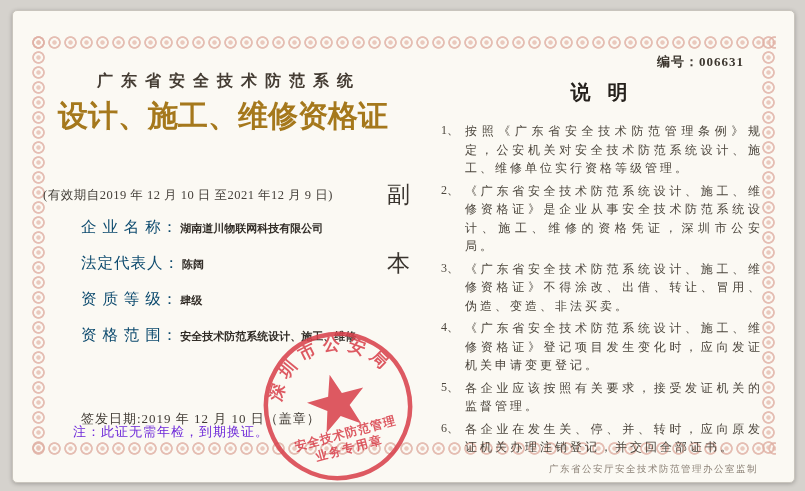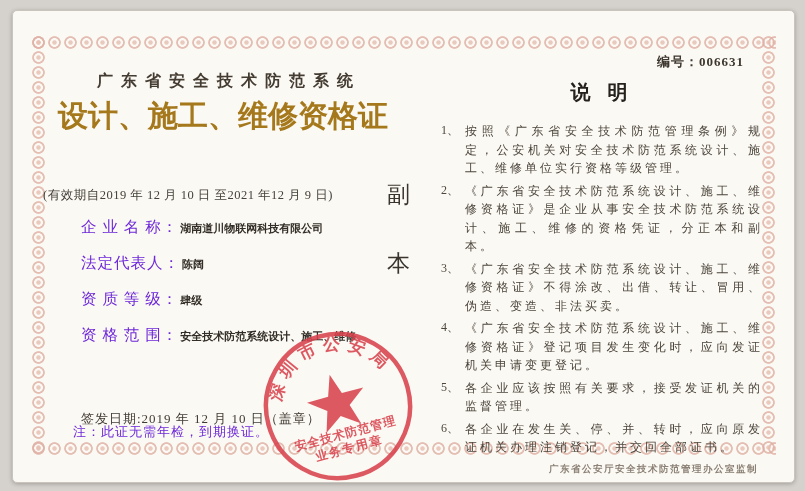--- a/index.html
+++ b/index.html
@@ -25,36 +25,36 @@
               font-weight:bold;color:#a5781c;font-family:"Liberation Sans","DejaVu Sans",sans-serif;
               letter-spacing:0px;white-space:nowrap;}
   .validity{position:absolute;top:140px;left:30px;font-size:12.5px;color:#45403a;letter-spacing:.5px;margin-top:36px;}
 
   .copy-type{position:absolute;left:374px;top:172px;display:flex;flex-direction:column;gap:46px;
              font-size:23px;color:#39342e;}
   .copy-type span{line-height:1;}
 
   .fields{position:absolute;left:68px;top:206px;width:330px;}
   .field-row{height:22px;margin-bottom:14px;white-space:nowrap;}
-  .field-label{font-size:15.5px;color:#6d28d9;letter-spacing:1px;}
+  .field-label{font-size:15.5px;color:#0c4a6e;letter-spacing:1px;}
   .field-value{font-size:11px;font-weight:bold;color:#322d27;margin-left:2px;}
 
   .issue-date{position:absolute;left:68px;top:399px;font-size:13px;color:#413b34;letter-spacing:1px;}
   .note{position:absolute;left:60px;top:412px;font-size:13px;color:#6d28d9;letter-spacing:1px;text-align:center;}
 
   .seal{position:absolute;left:244px;top:314px;width:162px;height:162px;opacity:.88;pointer-events:none;}
 
   .instructions{position:absolute;left:428px;top:68px;width:322px;}
   .instructions-title{text-align:center;font-size:20px;font-weight:bold;color:#25211c;letter-spacing:6px;margin-bottom:16px;}
   .instr-list{margin:0;padding:0;list-style:none;}
   .instr-item{display:flex;margin-bottom:4px;}
   .instr-num{flex:0 0 24px;font-size:12px;color:#4c463d;letter-spacing:0;}
   .instr-text{flex:1;font-size:12px;color:#4c463d;letter-spacing:3px;line-height:18.5px;text-align:justify;}
 
-  .footer{position:absolute;right:36px;top:452px;font-size:9.5px;color:#8b8176;letter-spacing:1.5px;white-space:nowrap;font-weight:bold;}
+  .footer{position:absolute;right:36px;top:452px;font-size:9.5px;color:#8b8176;letter-spacing:1.5px;white-space:nowrap;}
 </style>
 </head>
 <body>
 
 <div class="stage">
   <div class="paper">
 
     <div class="chain chain-top"></div>
     <div class="chain chain-bottom"></div>
     <div class="chain chain-left"></div>
@@ -113,21 +113,21 @@
       <div class="instructions-title">说 明</div>
       <ol class="instr-list">
 
           <li class="instr-item">
             <span class="instr-num">1、</span>
             <span class="instr-text">按照《广东省安全技术防范管理条例》规定，公安机关对安全技术防范系统设计、施工、维修单位实行资格等级管理。</span>
           </li>
 
           <li class="instr-item">
             <span class="instr-num">2、</span>
-            <span class="instr-text">《广东省安全技术防范系统设计、施工、维修资格证》是企业从事安全技术防范系统设计、施工、维修的资格凭证，分正本和副本。</span>
+            <span class="instr-text">《广东省安全技术防范系统设计、施工、维修资格证》是企业从事安全技术防范系统设计、施工、维修的资格凭证，深圳市公安局。</span>
           </li>
 
           <li class="instr-item">
             <span class="instr-num">3、</span>
             <span class="instr-text">《广东省安全技术防范系统设计、施工、维修资格证》不得涂改、出借、转让、冒用、伪造、变造、非法买卖。</span>
           </li>
 
           <li class="instr-item">
             <span class="instr-num">4、</span>
             <span class="instr-text">《广东省安全技术防范系统设计、施工、维修资格证》登记项目发生变化时，应向发证机关申请变更登记。</span>

